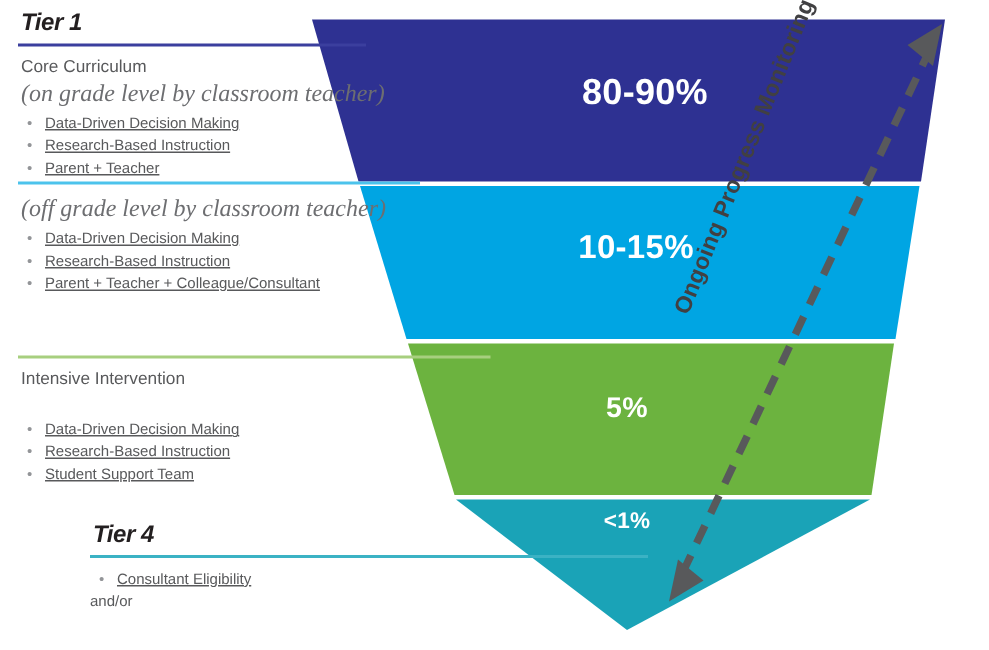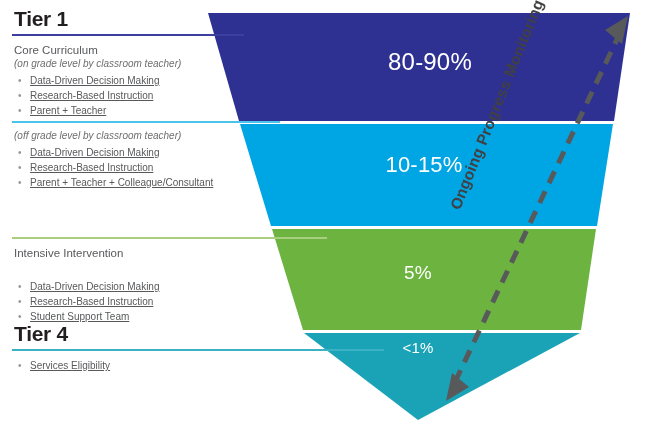--- a/index.html
+++ b/index.html
@@ -9,58 +9,58 @@
     font-family:"Liberation Sans", sans-serif;
     color:#58595b;
   }
   #stage{position:absolute;inset:0;width:659px;height:433px;background:#fff;}
 
   
   #funnel{position:absolute;left:0;top:0;width:659px;height:433px;}
 
   
   .pct{
-    position:absolute;color:#ffffff;font-weight:normal;
+    position:absolute;color:#ffffff;font-weight:bold;
     letter-spacing:.2px;white-space:nowrap;text-align:center;
   }
   #pct-tier1{left:330px;top:48px;width:200px;font-size:24px;}
   #pct-tier2{left:324px;top:152px;width:200px;font-size:22px;}
   #pct-tier3{left:348px;top:262px;width:140px;font-size:19px;}
   #pct-tier4{left:358px;top:339px;width:120px;font-size:15px;}
 
   
   .tier-block{position:absolute;left:12px;}
   .tier-title{
-    font-size:21px;font-weight:bold;color:#231f20;
-    letter-spacing:-.3px;line-height:1.05;margin:0 0 4px 2px;
+    font-size:16px;font-weight:bold;color:#231f20;
+    letter-spacing:-.3px;line-height:1.05;margin:0 0 4px 2px;font-style:italic;
   }
   .rule{height:2px;border:0;margin:0 0 7px 0;}
   .subtitle{
     font-size:11.5px;font-weight:normal;color:#58595b;
     margin:0 0 1px 2px;line-height:1.25;
   }
   .paren{
-    font-size:10px;font-style:italic;color:#6d6e71;
-    margin:0 0 2px 2px;line-height:1.25;
+    font-size:16px;font-style:italic;color:#6d6e71;
+    margin:0 0 2px 2px;line-height:1.25;font-family:Liberation Serif, serif;
   }
   ul.bullets{margin:0;padding:0;list-style:none;text-decoration:underline;}
   ul.bullets li{
     font-size:10px;color:#58595b;line-height:1.5;
     padding-left:18px;position:relative;white-space:nowrap;
   }
   ul.bullets li:before{
     content:"\2022";position:absolute;left:6px;top:0;color:#939598;font-size:10px;
   }
   .andor{font-size:10px;color:#58595b;line-height:1.5;margin:0;padding-left:0;}
 
   
   #block-tier1{top:8px;}
   #block-tier2{top:121px;}
   #block-tier3{top:237px;}
-  #block-tier4{top:323px;}
+  #block-tier4{top:349px;margin-left:48px;}
 
   
   #rule-tier1{width:232px;}
   #rule-tier2{width:268px;}
   #rule-tier3{width:315px;}
   #rule-tier4{width:372px;}
 
   
   #arrow-label{
     position:absolute;left:455px;top:200px;
@@ -128,19 +128,20 @@
       <li>Data-Driven Decision Making</li>
       <li>Research-Based Instruction</li>
       <li>Student Support Team</li>
     </ul>
   </div>
 
   <div class="tier-block" id="block-tier4">
     <div class="tier-title">Tier 4</div>
     <hr class="rule" id="rule-tier4" style="background:#3bb2c4;">
     <ul class="bullets">
-      <li>Services Eligibility</li>
+      <li>Consultant Eligibility</li>
     </ul>
+    <p class="andor">and/or</p>
   </div>
 
   <div id="arrow-label">Ongoing Progress Monitoring</div>
 
 </div>
 
 </body></html>

